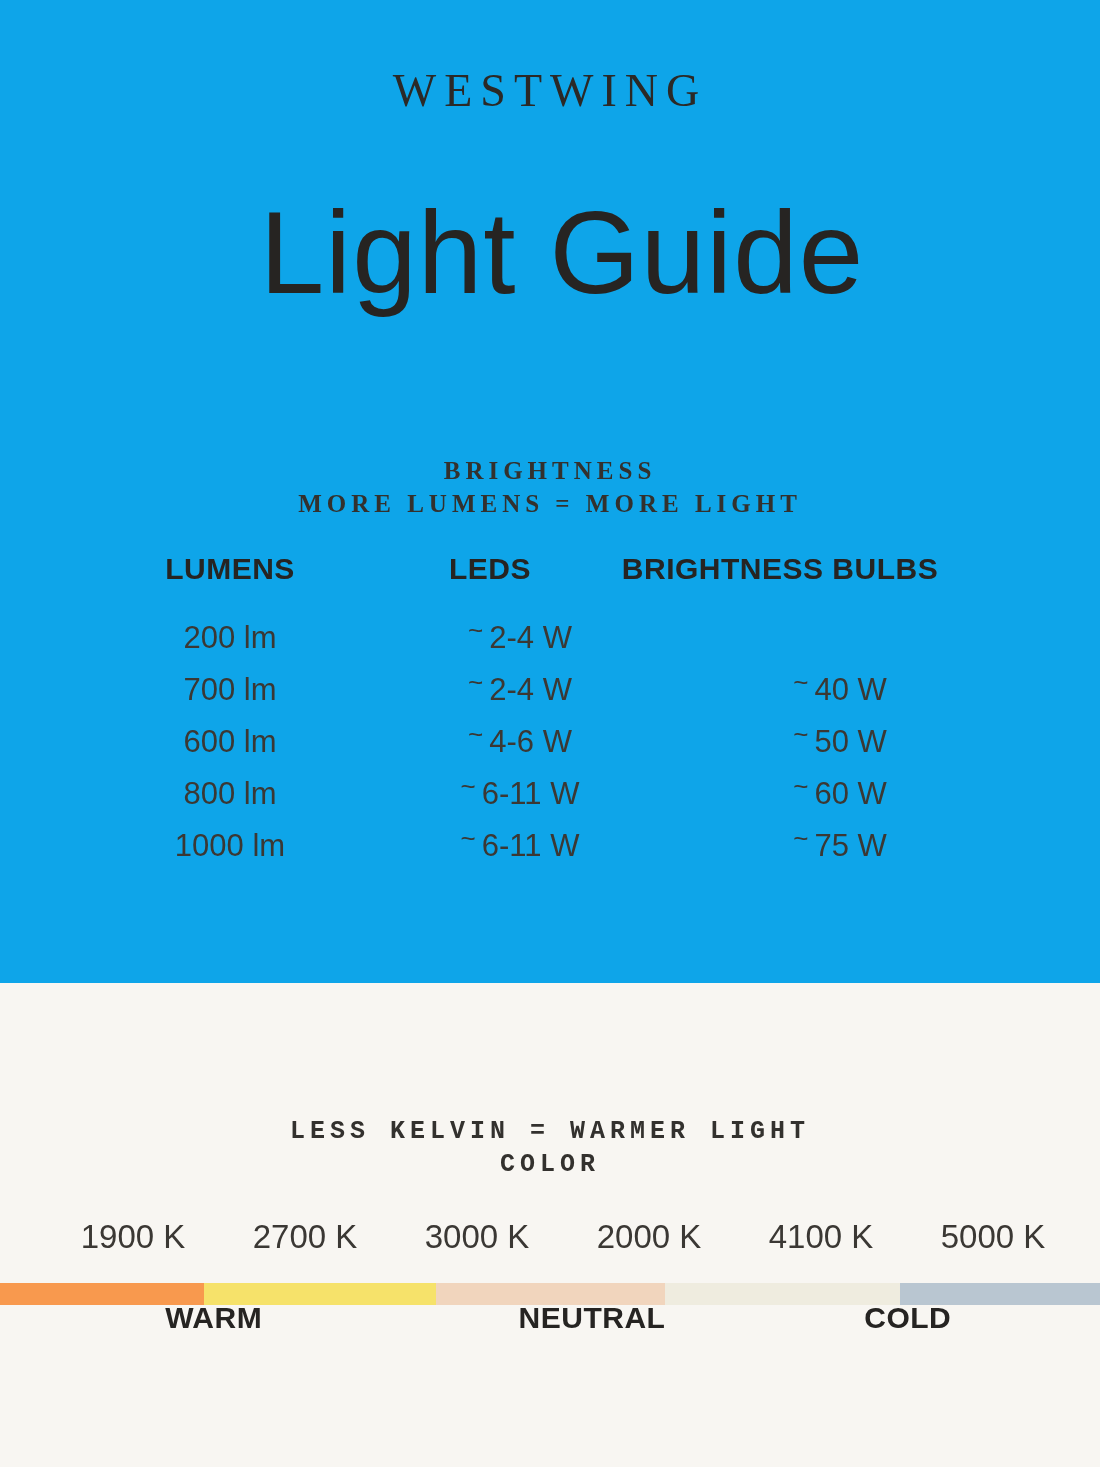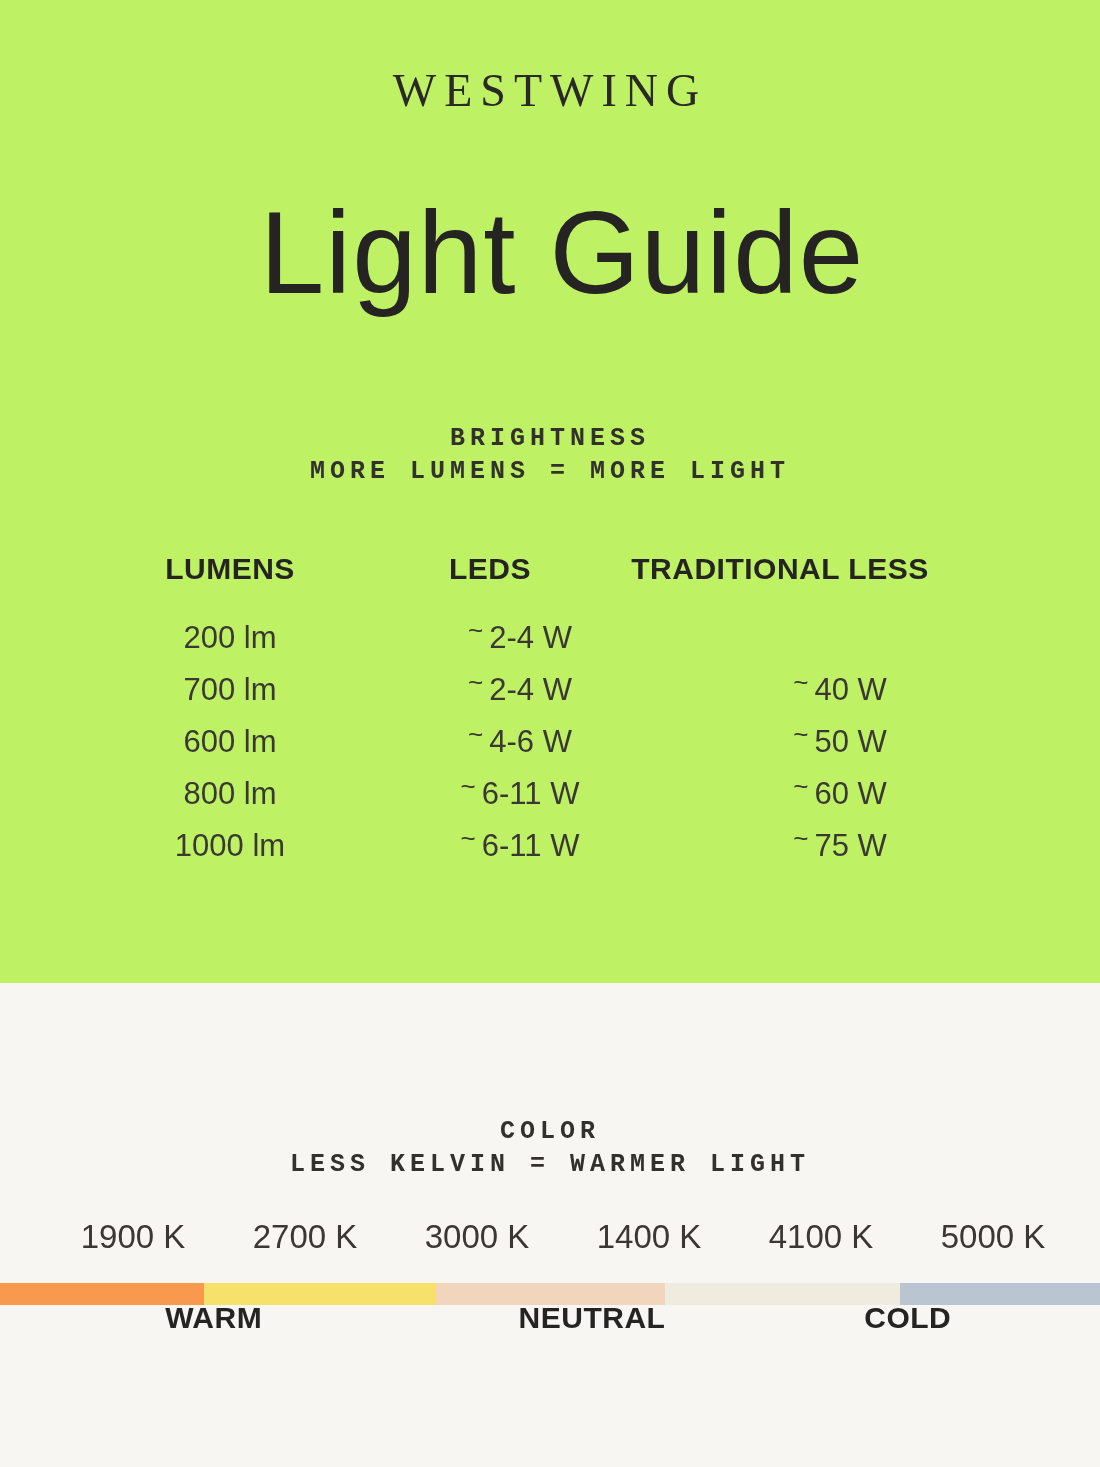--- a/index.html
+++ b/index.html
@@ -9,21 +9,21 @@
     font-family: "Liberation Sans", sans-serif;
     color: #2e2c29;
     background: #f8f6f2;
   }
   .page { position: relative; width: 1100px; height: 1467px; overflow: hidden; }
 
   
   .top-section {
     position: absolute; top: 0; left: 0;
     width: 1100px; height: 983px;
-    background: #bef264;
+    background: #0ea5e9;
   }
   .brand-logo {
     position: absolute; top: 64px; left: 0; width: 100%;
     text-align: center;
     font-family: "Liberation Serif", serif;
     font-size: 46px; letter-spacing: 8px; font-weight: 500;
     color: #2b2927;
   }
   .page-title {
     position: absolute; top: 178px; left: 0; width: 100%;
@@ -31,21 +31,21 @@
     font-size: 116px; font-weight: 400; line-height: 1.1;
     letter-spacing: 1px; color: #262422;
   }
   .mono-block {
     position: absolute; left: 0; width: 100%;
     text-align: center;
     font-family: "Liberation Mono", monospace;
     font-size: 25px; font-weight: 700; letter-spacing: 5px;
     line-height: 33px; color: #33312e;
   }
-  .brightness-block { top: 422px; }
+  .brightness-block { top: 454px; font-family: Liberation Serif, serif; }
 
   .lumens-table {
     position: absolute; top: 552px; left: 65px;
     width: 910px;
   }
   .t-row {
     display: grid;
     grid-template-columns: 330px 190px 390px;
     align-items: center;
   }
@@ -109,21 +109,21 @@
 
     <div class="mono-block brightness-block">
       <div>BRIGHTNESS</div>
       <div>MORE LUMENS = MORE LIGHT</div>
     </div>
 
     <div class="lumens-table">
       <div class="t-row t-head">
         <div class="cell">LUMENS</div>
         <div class="cell">LEDS</div>
-        <div class="cell">TRADITIONAL LESS</div>
+        <div class="cell">BRIGHTNESS BULBS</div>
       </div>
       <div class="t-body">
           <div class="t-row">
             <div class="cell">200 lm</div>
             <div class="cell"><span class="approx">~</span>2-4 W</div>
           </div>
           <div class="t-row">
             <div class="cell">700 lm</div>
             <div class="cell"><span class="approx">~</span>2-4 W</div>
             <div class="cell"><span class="approx">~</span>40 W</div>
@@ -142,29 +142,29 @@
             <div class="cell">1000 lm</div>
             <div class="cell"><span class="approx">~</span>6-11 W</div>
             <div class="cell"><span class="approx">~</span>75 W</div>
           </div>
         </div>
     </div>
   </section>
 
   <section class="bottom-section">
     <div class="mono-block color-block">
+      <div>LESS KELVIN = WARMER LIGHT</div>
       <div>COLOR</div>
-      <div>LESS KELVIN = WARMER LIGHT</div>
     </div>
 
     <div class="kelvin-row">
         <div class="kelvin-label">1900 K</div>
         <div class="kelvin-label">2700 K</div>
         <div class="kelvin-label">3000 K</div>
-        <div class="kelvin-label">1400 K</div>
+        <div class="kelvin-label">2000 K</div>
         <div class="kelvin-label">4100 K</div>
         <div class="kelvin-label">5000 K</div>
       </div>
     <div class="kelvin-bar">
         <div class="bar-segment" style="width: 18.5%; background: rgb(248, 153, 78);"></div>
         <div class="bar-segment" style="width: 21.1%; background: rgb(246, 226, 106);"></div>
         <div class="bar-segment" style="width: 20.9%; background: rgb(241, 213, 189);"></div>
         <div class="bar-segment" style="width: 21.3%; background: rgb(239, 236, 223);"></div>
         <div class="bar-segment" style="width: 18.2%; background: rgb(185, 198, 209);"></div>
       </div>

